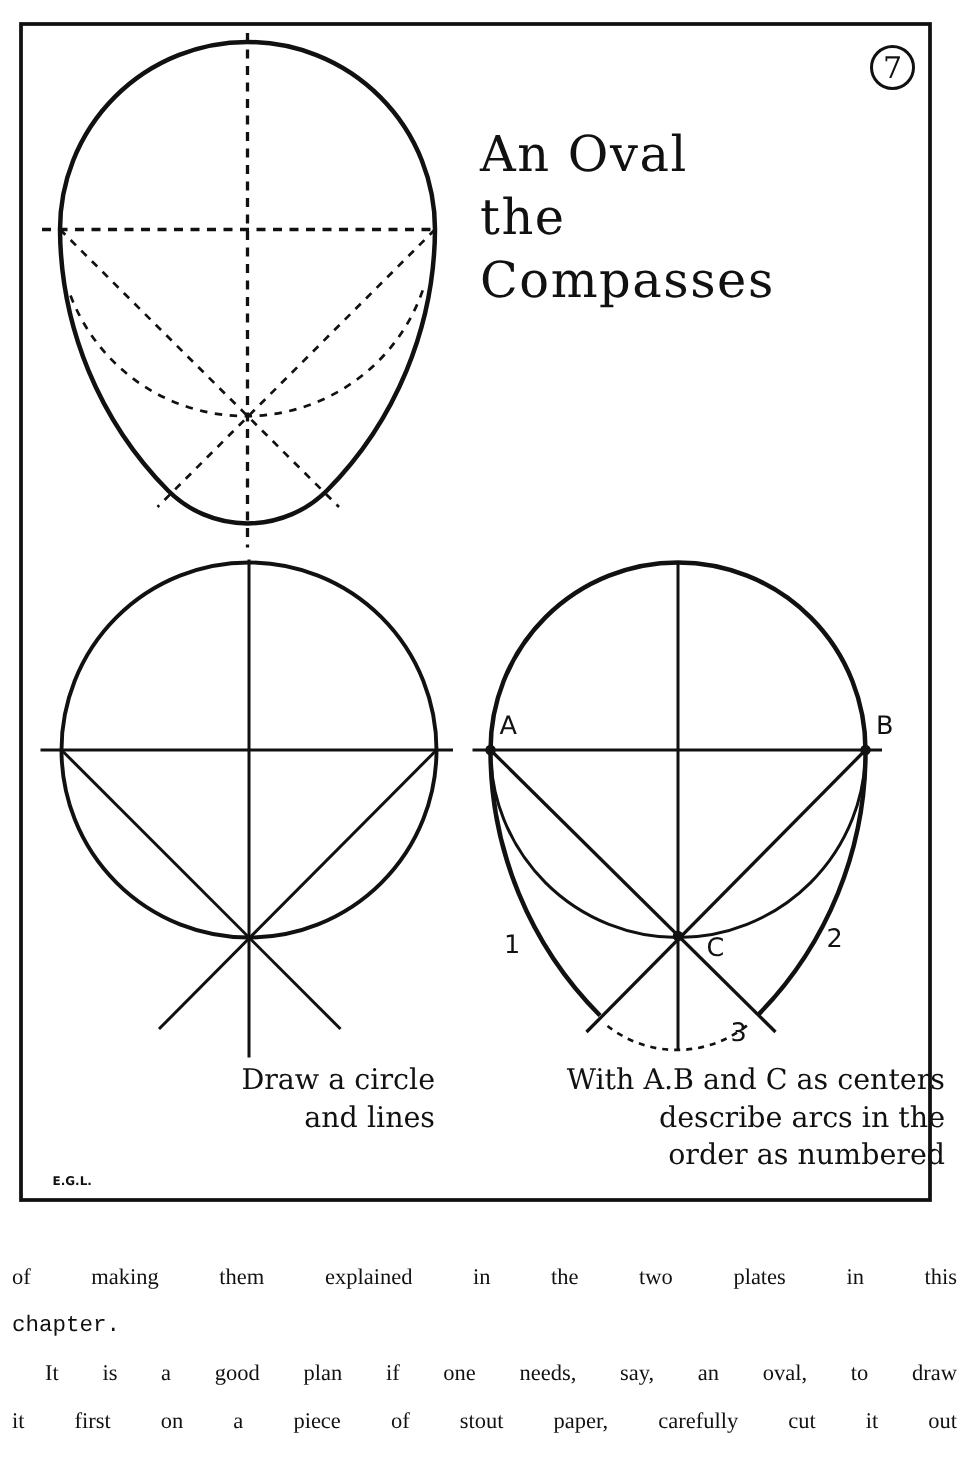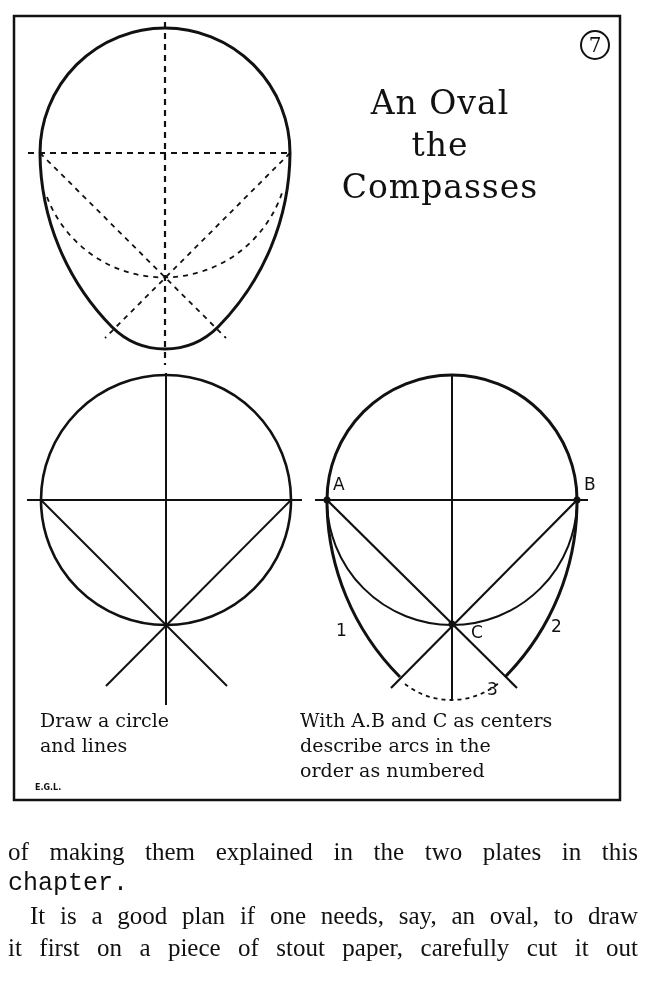--- a/index.html
+++ b/index.html
@@ -1,26 +1,26 @@
 <!DOCTYPE html>
 <html><head>
 <meta charset="utf-8">
 <style>
   html, body { margin: 0; padding: 0; background: #ffffff; }
   body { width: 650px; height: 987px; position: relative; overflow: hidden; font-family: "Liberation Serif", serif; color: #111; }
   .plate { position: absolute; left: 0; top: 0; width: 650px; height: 810px; }
   .plate svg { position: absolute; left: 0; top: 0; }
-  .title { position: absolute; left: 320px; top: 82px; width: 240px; text-align: center; font-family: "DejaVu Serif", serif; font-size: 33px; line-height: 42px; color: #111; letter-spacing: 1px; }
+  .title { position: absolute; left: 320px; top: 82px; width: 240px; text-align: left; font-family: "DejaVu Serif", serif; font-size: 33px; line-height: 42px; color: #111; letter-spacing: 1px; }
   .plate-num { position: absolute; left: 580px; top: 30px; width: 30px; height: 30px; border: 2px solid #111; border-radius: 50%; box-sizing: border-box; text-align: center; font-family: "DejaVu Serif", serif; font-size: 20px; line-height: 26px; }
-  .caption { position: absolute; text-align: left; font-family: "DejaVu Serif", serif; font-size: 19px; line-height: 25px; color: #111; }
+  .caption { position: absolute; text-align: right; font-family: "DejaVu Serif", serif; font-size: 19px; line-height: 25px; color: #111; }
   .cap-left { left: 40px; top: 708px; width: 250px; }
   .cap-right { left: 300px; top: 708px; width: 330px; }
   .signature { position: absolute; left: 19px; top: 783px; font-family: "DejaVu Sans", sans-serif; font-size: 8px; font-weight: bold; color: #111; margin-left: 16px; }
   .lbl { position: absolute; font-family: "DejaVu Sans", sans-serif; font-size: 17px; color: #111; }
-  .body-text { position: absolute; left: 8px; top: 836px; width: 630px; font-family: "Liberation Serif", serif; font-size: 25px; line-height: 32px; color: #111; }
+  .body-text { position: absolute; left: 8px; top: 836px; width: 630px; font-family: "Liberation Serif", serif; font-size: 15px; line-height: 32px; color: #111; }
   .body-text p { margin: 0; text-align: justify; text-align-last: justify; }
   .body-text p.last { text-align-last: left; font-family: Liberation Mono, monospace; }
   .body-text p.indent { text-indent: 22px; }
 </style>
 </head>
 <body>
 
 <div class="plate">
   <svg width="650" height="810" viewBox="0 0 650 810">
 

